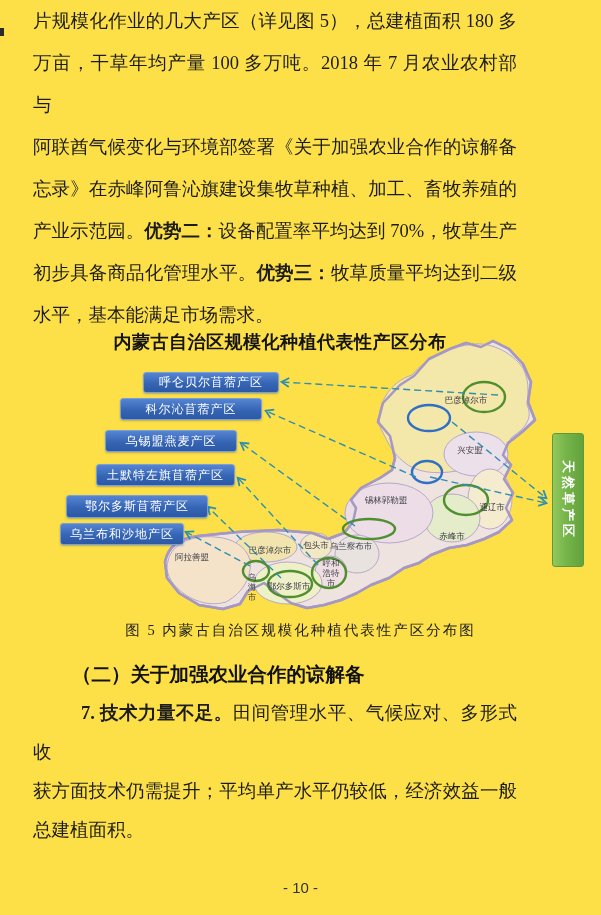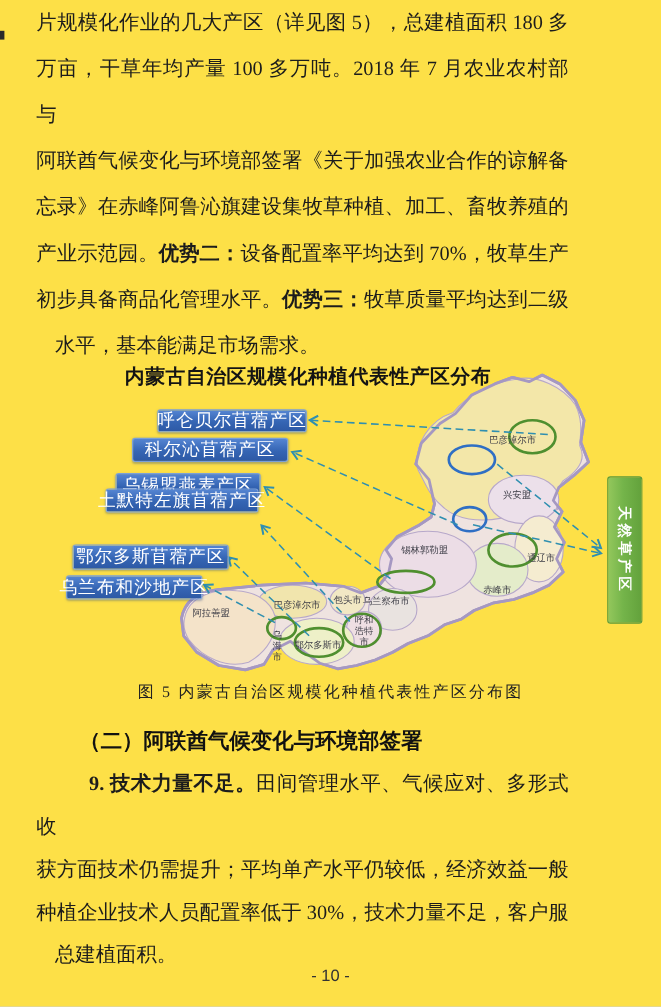--- a/index.html
+++ b/index.html
@@ -11,40 +11,40 @@
     color:#1c1c1c;
   }
   .scan-mark{position:absolute;left:0;top:28px;width:4px;height:8px;background:#2a2a2a;}
 
   
   .body-top{position:absolute;left:33px;top:0;width:484px;font-size:18.5px;}
   .body-top .tline{line-height:42px;}
   .body-bottom{position:absolute;left:33px;top:694px;width:484px;font-size:18.5px;}
   .body-bottom .tline{line-height:39px;}
   .tline{text-align:justify;text-align-last:justify;white-space:normal;}
-  .tline-last{text-align-last:left;margin-left:17px;}
+  .tline-last{text-align-last:left;}
   .tline-indent{text-indent:48px;}
   .bold{font-weight:bold;}
 
   .source-note{position:absolute;left:63px;top:280px;font-size:13px;color:#2a2a2a;letter-spacing:0.3px;}
 
   
   .figure{position:absolute;left:60px;top:332px;width:540px;height:288px;}
   .fig-title{
     position:absolute;left:0;top:0;width:440px;text-align:center;
     font-family:"Liberation Sans","DejaVu Sans",sans-serif;
     font-weight:bold;font-size:18px;letter-spacing:0.5px;color:#141414;line-height:20px;
   }
   .map-svg{position:absolute;left:0;top:0;}
   .plabel{
     position:absolute;display:flex;align-items:center;justify-content:center;
     background:linear-gradient(180deg,#5585d2 0%,#3565b4 55%,#2d59a5 100%);
     border:1px solid #7aa0d8;border-radius:3px;
     color:#fff;font-family:"Liberation Sans","DejaVu Sans",sans-serif;
-    font-size:16px;letter-spacing:1px;white-space:nowrap;
+    font-size:12px;letter-spacing:1px;white-space:nowrap;
     box-shadow:0 1px 2px rgba(40,70,130,.35);
   }
   .mlabel{
     position:absolute;transform:translate(-50%,-50%);
     font-family:"Liberation Sans","DejaVu Sans",sans-serif;
     font-size:8.5px;color:#3c3c46;text-align:center;line-height:1.15;white-space:nowrap;
   }
   .mlabel-wrap{white-space:normal;}
   .grass-bar{
     position:absolute;left:492px;top:101px;width:30px;height:132px;
@@ -126,21 +126,21 @@
         <line x1="392" y1="90" x2="486" y2="166" marker-end="url(#arrow)"></line>
         <line x1="370" y1="145" x2="486" y2="171" marker-end="url(#arrow)"></line>
       </g>
     </svg>
 
     <div class="fig-title">内蒙古自治区规模化种植代表性产区分布</div>
 
     <div class="plabel" style="left:83px;top:40px;width:134px;height:19px;">呼仑贝尔苜蓿产区</div>
     <div class="plabel" style="left:60px;top:66px;width:140px;height:20px;">科尔沁苜蓿产区</div>
     <div class="plabel" style="left:45px;top:98px;width:130px;height:20px;">乌锡盟燕麦产区</div>
-    <div class="plabel" style="left:36px;top:112px;width:137px;height:20px;">土默特左旗苜蓿产区</div>
+    <div class="plabel" style="left:36px;top:132px;width:137px;height:20px;">土默特左旗苜蓿产区</div>
     <div class="plabel" style="left:0px;top:191px;width:122px;height:20px;">乌兰布和沙地产区</div>
     <div class="plabel" style="left:6px;top:163px;width:140px;height:21px;">鄂尔多斯苜蓿产区</div>
 
     <div class="grass-bar">
       <span>天然草产区</span>
     </div>
 
     <div class="mlabel" style="left:406px;top:69px;">巴彦淖尔市</div>
     <div class="mlabel" style="left:410px;top:119px;">兴安盟</div>
     <div class="mlabel" style="left:326px;top:169px;">锡林郭勒盟</div>
@@ -150,23 +150,22 @@
     <div class="mlabel" style="left:256px;top:214px;">包头市</div>
     <div class="mlabel" style="left:210px;top:219px;">巴彦淖尔市</div>
     <div class="mlabel" style="left:132px;top:226px;">阿拉善盟</div>
     <div class="mlabel mlabel-wrap" style="left:192px;top:256px;width:10px;">乌海市</div>
     <div class="mlabel" style="left:229px;top:255px;text-align:right;">鄂尔多斯市</div>
     <div class="mlabel mlabel-wrap" style="left:271px;top:242px;width:22px;">呼和浩特市</div>
   </div>
 
   <div class="caption">图 5  内蒙古自治区规模化种植代表性产区分布图</div>
 
-  <div class="section-heading">（二）阿联酋气候变化与环境部签署</div>
+  <div class="section-heading">（二）关于加强农业合作的谅解备</div>
 
   <div class="body-bottom">
-      <div class="tline tline-indent"><span class="bold">9. 技术力量不足。</span><span>田间管理水平、气候应对、多形式收</span></div>
+      <div class="tline tline-indent"><span class="bold">7. 技术力量不足。</span><span>田间管理水平、气候应对、多形式收</span></div>
       <div class="tline"><span>获方面技术仍需提升；平均单产水平仍较低，经济效益一般</span></div>
-      <div class="tline"><span>种植企业技术人员配置率低于 30%，技术力量不足，客户服</span></div>
       <div class="tline tline-last"><span>总建植面积。</span></div>
     </div>
 
   <div class="pageno">- 10 -</div>
 </div>
 
 </body></html>

